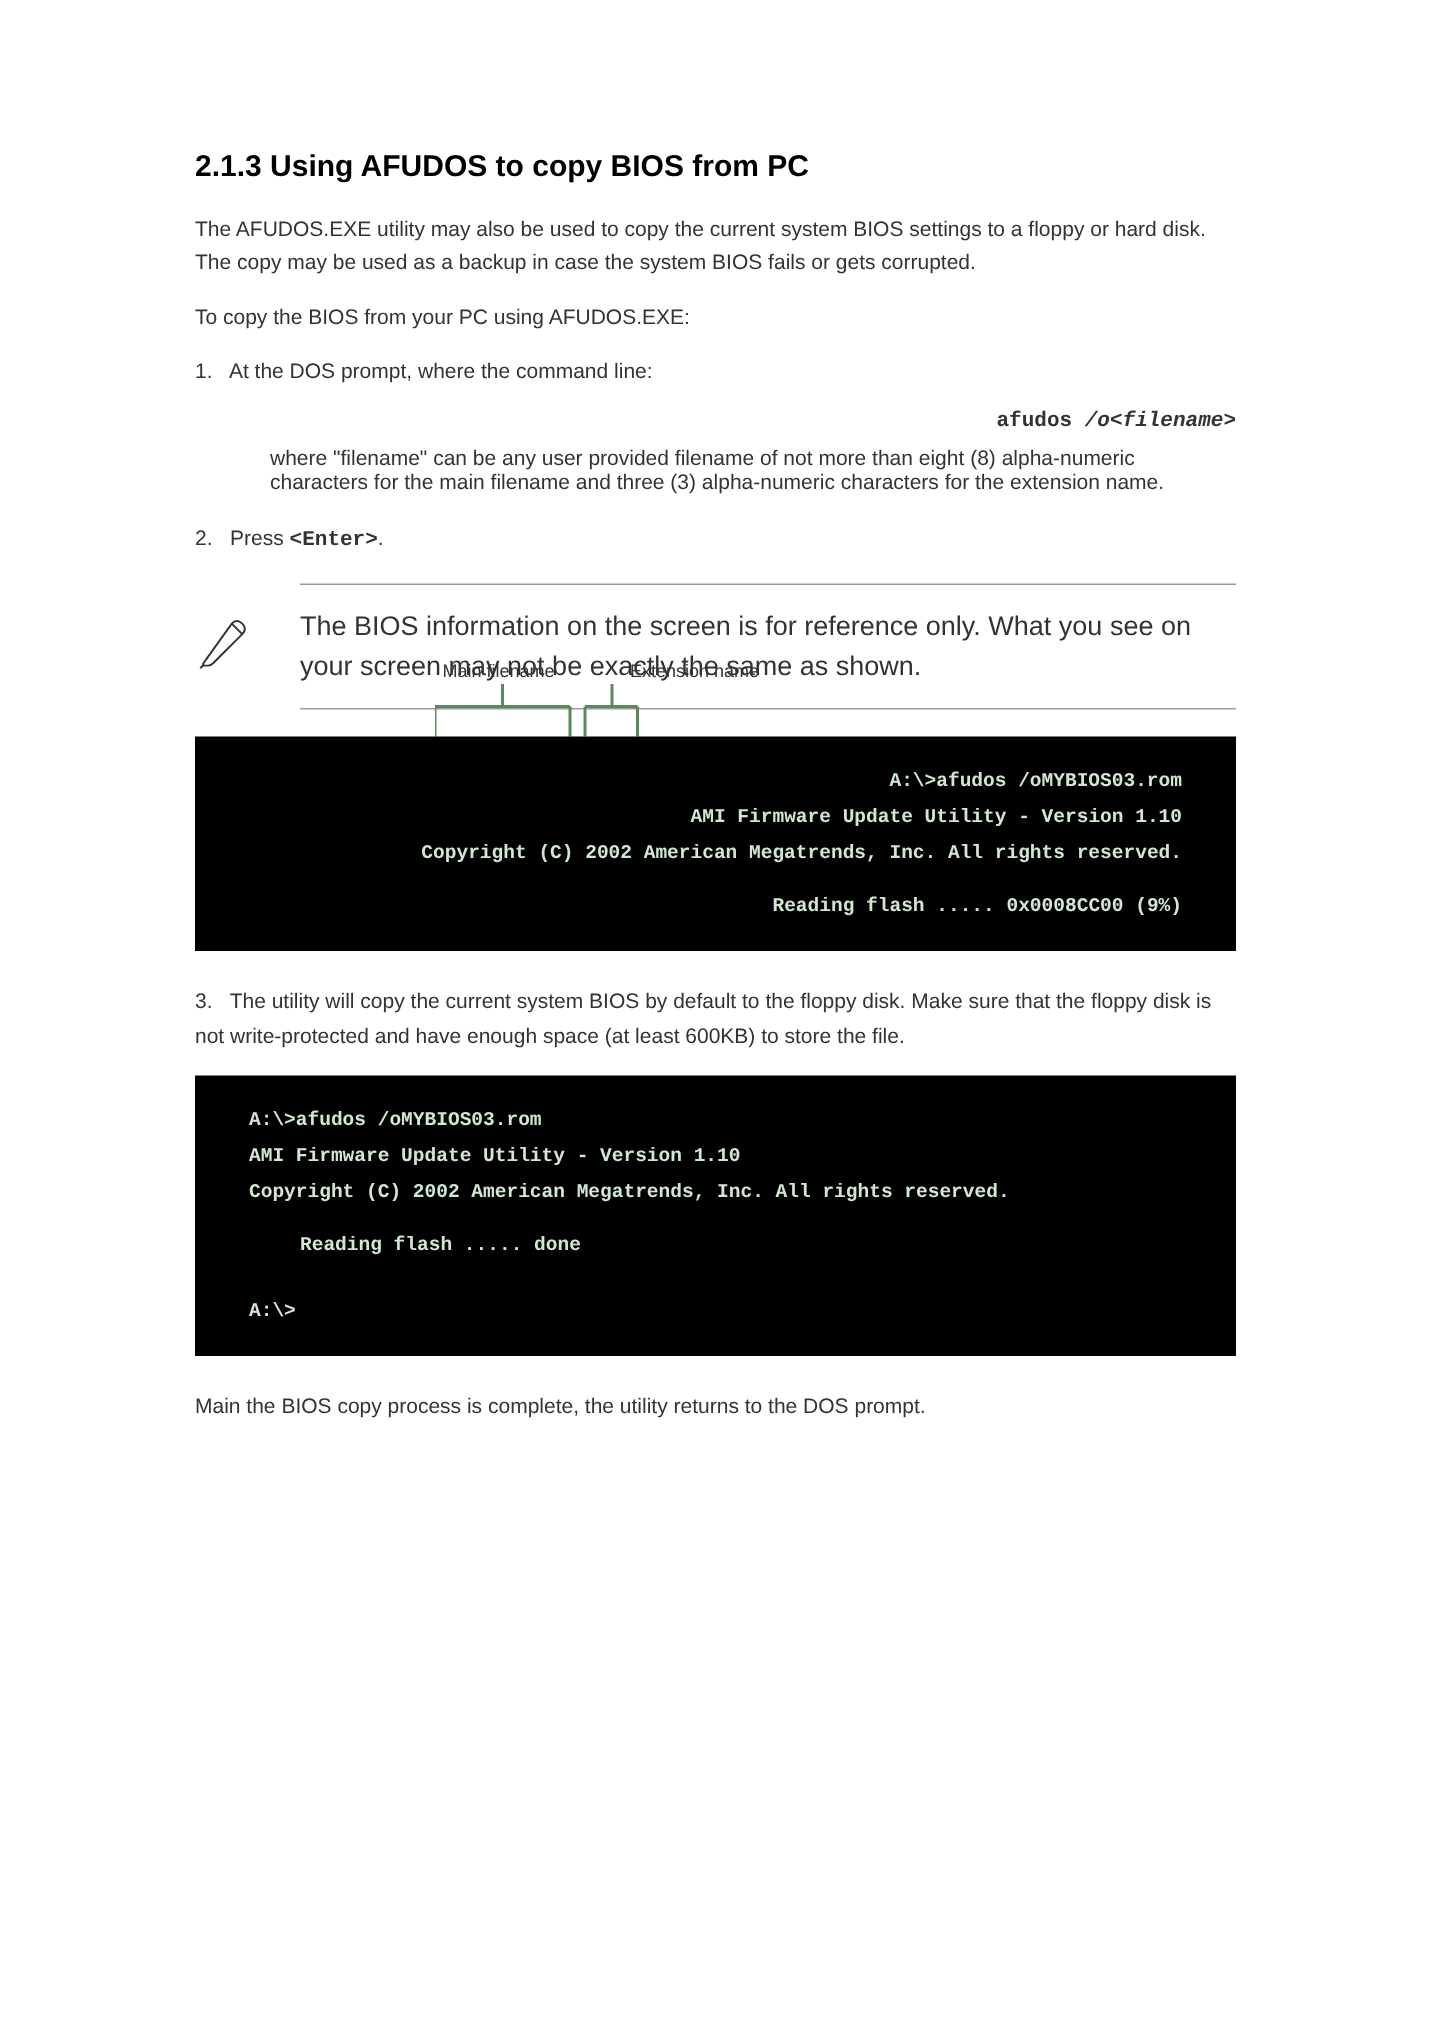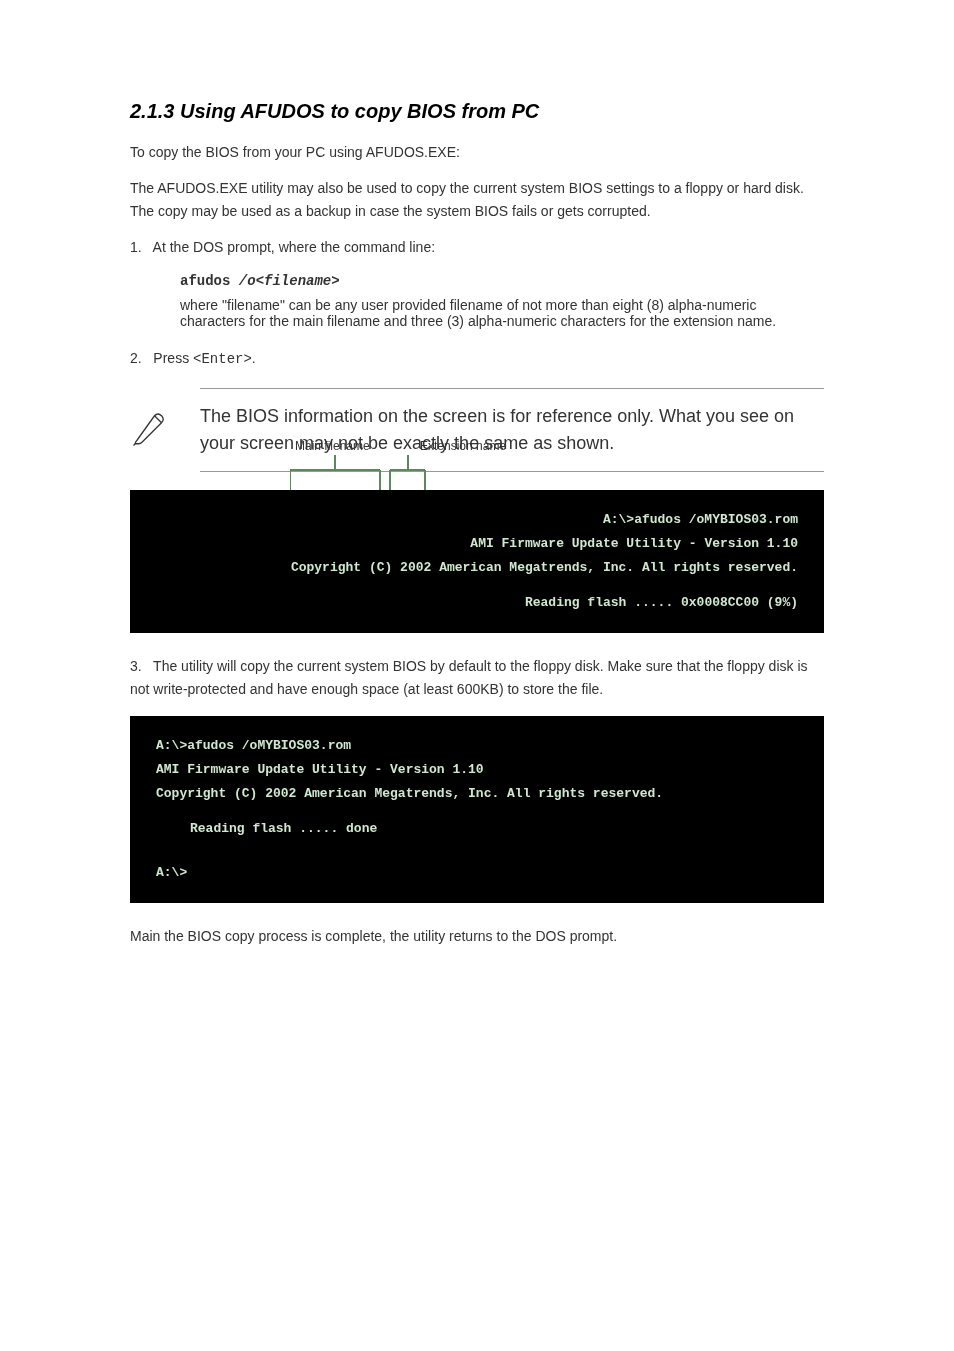--- a/index.html
+++ b/index.html
@@ -12,34 +12,34 @@
       background-color: #ffffff;
       width: 954px;
       padding: 100px 130px 60px 130px;
       color: #333;
     }
     .section-title {
       font-size: 20px;
       font-weight: bold;
       margin-bottom: 18px;
       color: #000;
-      font-style: italic;
     }
     .body-text {
       font-size: 14px;
       line-height: 1.6;
       margin-bottom: 14px;
       color: #333;
     }
     .command-text {
       font-family: "Courier New", monospace;
       font-weight: bold;
       margin-left: 50px;
       margin-bottom: 8px;
       font-size: 14px;
+      text-align: right;
     }
     .syntax-text {
       font-size: 14px;
       margin-left: 50px;
       margin-bottom: 18px;
     }
     .syntax-italic {
       font-family: "Courier New", monospace;
       font-style: italic;
     }
@@ -64,21 +64,21 @@
       padding: 14px 0;
       font-size: 18px;
       line-height: 1.5;
     }
     .terminal-block {
       background-color: #000000;
       color: #d0e8d0;
       font-family: "Courier New", monospace;
       font-weight: bold;
       font-size: 13px;
-      padding: 18px 26px;
+      padding: 18px 36px;
       margin: 16px 0 22px 0;
       line-height: 1.85;
       position: relative;
     }
     .terminal-line-indent {
       padding-left: 34px;
       margin-top: 11px;
     }
     .svg-overlay {
       position: absolute;
@@ -95,39 +95,39 @@
       min-height: 1351px;
     }
   </style>
 </head>
 <body>
 
 <div class="page-wrap">
 
   <h2 class="section-title">2.1.3 Using AFUDOS to copy BIOS from PC</h2>
 
+  <p class="body-text">The AFUDOS.EXE utility may also be used to copy the current system BIOS settings to a floppy or hard disk. The copy may be used as a backup in case the system BIOS fails or gets corrupted.</p>
+
   <p class="body-text">To copy the BIOS from your PC using AFUDOS.EXE:</p>
-
-  <p class="body-text">The AFUDOS.EXE utility may also be used to copy the current system BIOS settings to a floppy or hard disk. The copy may be used as a backup in case the system BIOS fails or gets corrupted.</p>
 
   <p class="body-text">
     <span>1.</span>&nbsp;&nbsp;
     <span>At the DOS prompt, where the command line:</span>
   </p>
 
   <div class="command-text">
     <span>afudos</span>
     <span class="syntax-italic"> /o&lt;filename&gt;</span>
   </div>
 
   <p class="syntax-text">where "filename" can be any user provided filename of not more than eight (8) alpha-numeric characters for the main filename and three (3) alpha-numeric characters for the extension name.</p>
 
   <p class="body-text">
     <span>2.</span>&nbsp;&nbsp;
-    <span>Press </span><span style="font-family:'Courier New',monospace;font-weight:normal;">&lt;Enter&gt;</span><span>.</span>
+    <span>Press </span><span style="font-family:'Courier New',monospace;font-weight:bold;">&lt;Enter&gt;</span><span>.</span>
   </p>
 
   <div class="note-container">
     <div class="note-icon">
       <svg viewBox="0 0 48 48">
         <path d="M 8 38 Q 6 40 6 42 L 10 42 Q 12 42 14 40 L 36 18 Q 40 14 36 10 Q 32 6 28 10 L 8 38 Z" fill="none" stroke="#333" stroke-width="1.5"></path>
         <path d="M 28 10 L 36 18" stroke="#333" stroke-width="1.5"></path>
         <path d="M 6 42 Q 4 44 4 44" stroke="#333" stroke-width="1.5" fill="none"></path>
       </svg>
     </div>

